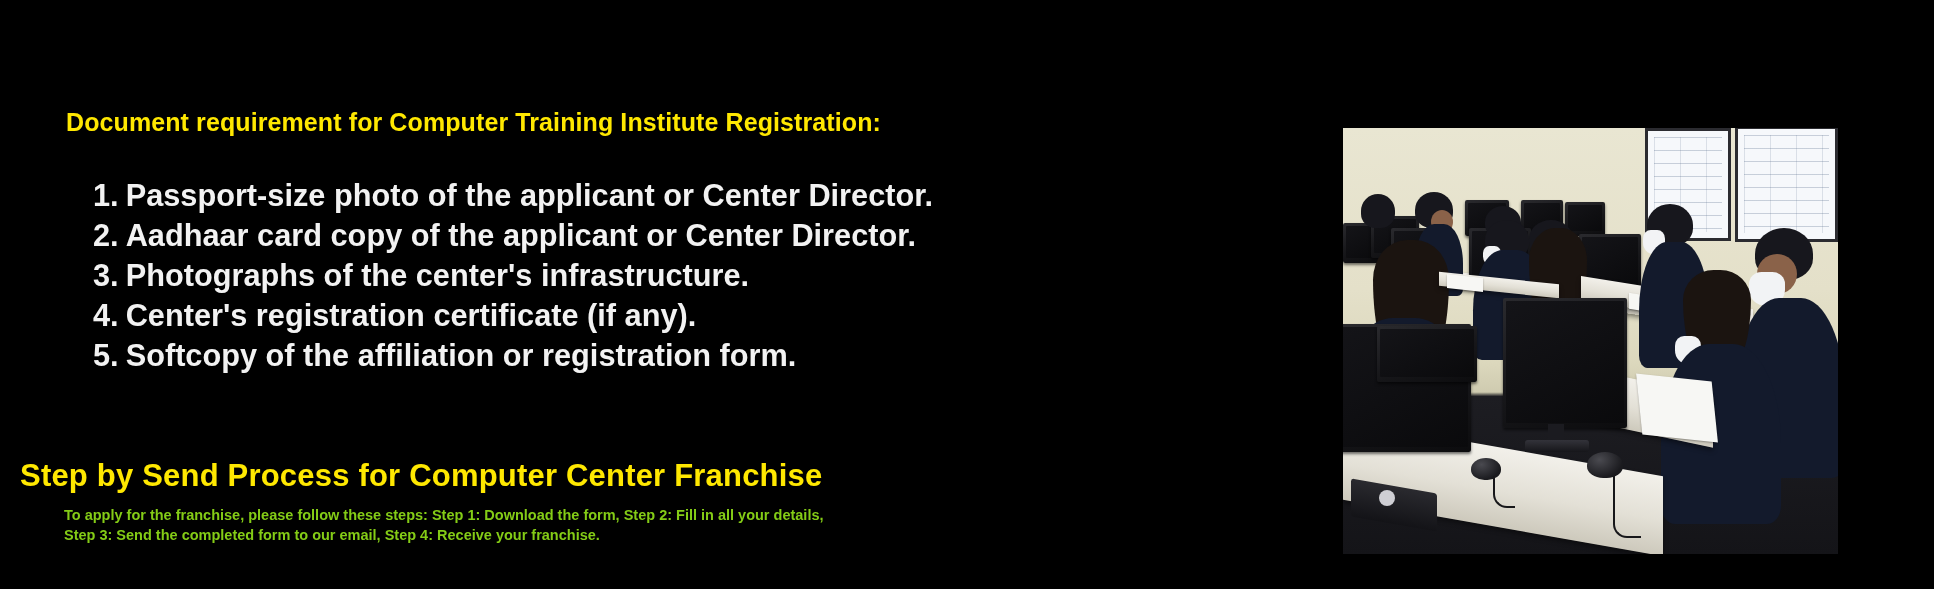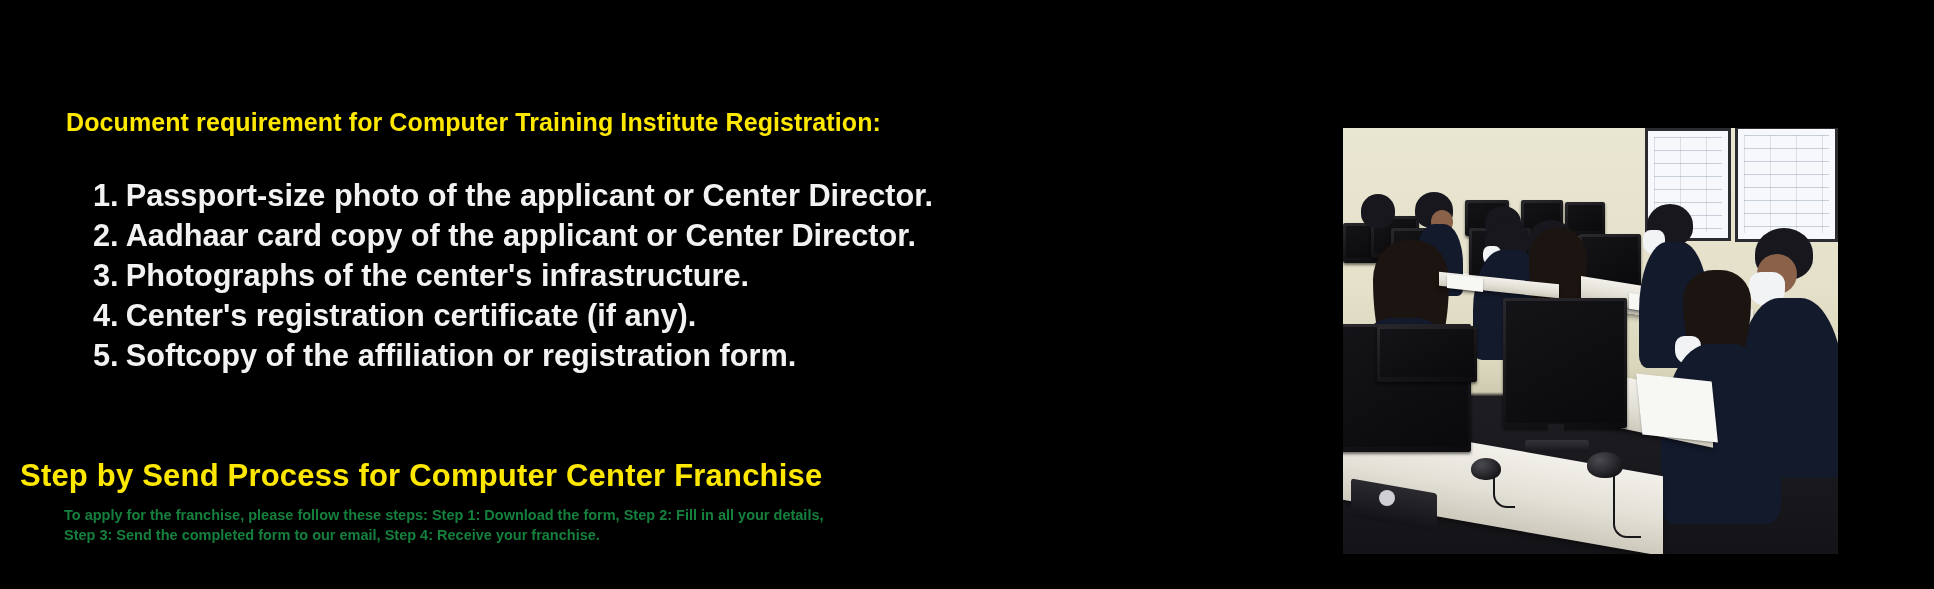--- a/index.html
+++ b/index.html
@@ -98,21 +98,21 @@
 
   
   .step-para {
     position: absolute;
     left: 64px;
     top: 505px;
     width: 790px;
     font-size: 14.5px;
     font-weight: 700;
     line-height: 20px;
-    color: #15803d;
+    color: #84cc16;
   }
 
   
   .photo-frame {
     position: absolute;
     left: 1343px;
     top: 128px;
     width: 495px;
     height: 426px;
     overflow: hidden;

